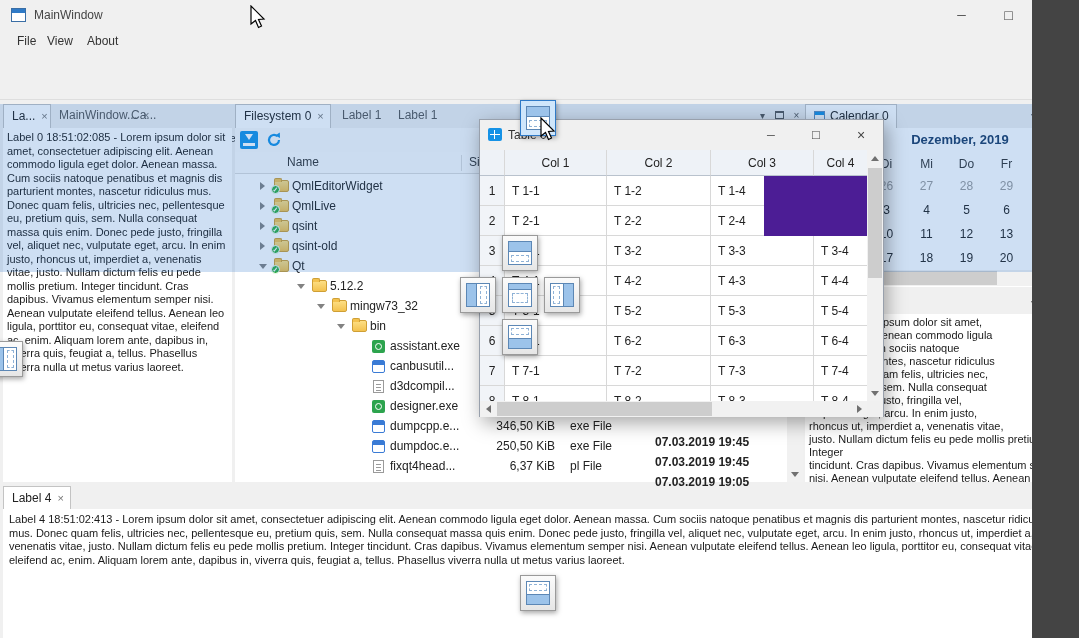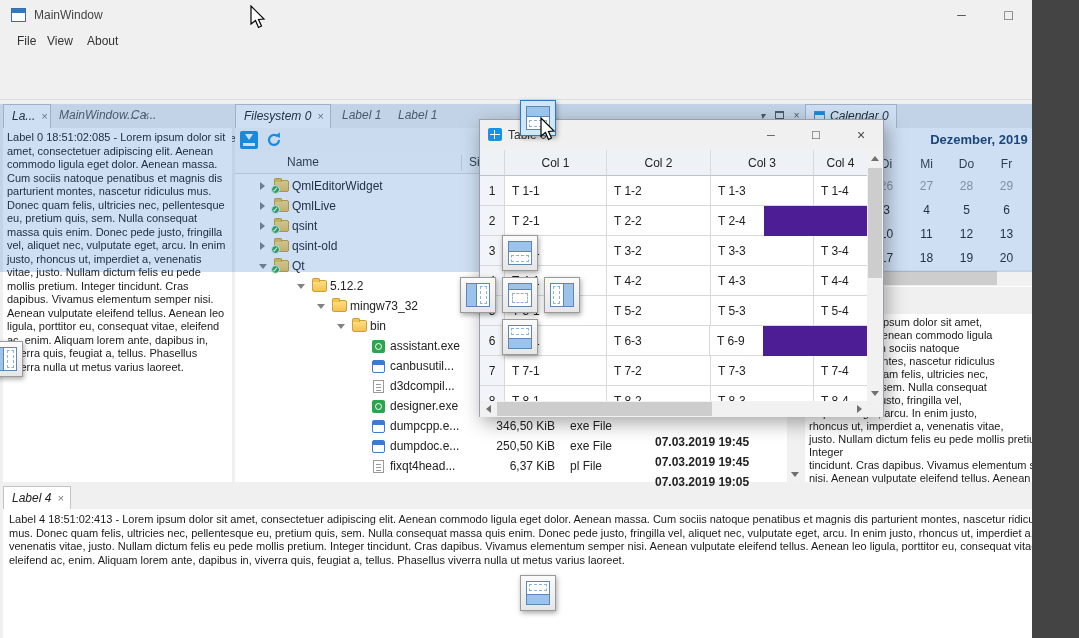--- a/index.html
+++ b/index.html
@@ -36,21 +36,21 @@
   .ic-editor::before{ content:"+"; position:absolute; left:0; right:0; top:50%; transform:translateY(-52%); color:#1592e6; font-weight:bold; font-size:15px; text-align:center; line-height:1; }
   .ic-table{ background:#1592e6; border-radius:2px; }
   .ic-table::before{ content:""; position:absolute; left:3px; right:3px; top:8px; height:2px; background:#fff; box-shadow:0 5px 0 #fff; }
   .ic-table::after{ content:""; position:absolute; top:3px; bottom:3px; left:8px; width:2px; background:#fff; box-shadow:6px 0 0 #fff; }
   .combo{ position:absolute; left:162px; top:60px; width:50px; height:29px; background:#fff; border:1px solid #8a8a8a; }
   .combo-text{ position:absolute; left:6px; top:0; line-height:27px; color:#222; }
   .combo-arrow{ position:absolute; right:0; top:0; width:16px; height:27px; border-left:1px solid #bdbdbd; background:#ececec; text-align:center; line-height:27px; font-size:9px; color:#444; }
 
   
   .panel{ position:absolute; background:#f0f0f0; }
-  .tabbar{ position:absolute; left:0; top:0; right:0; height:24px;font-style:italic; }
+  .tabbar{ position:absolute; left:0; top:0; right:0; height:24px; }
   .tab{ position:absolute; top:0; height:24px; line-height:23px; padding:0 8px; color:#555; white-space:nowrap; }
   .tab.active{ background:#fff; border:1px solid #c3c3c3; border-bottom:none; color:#222; }
   .tab-x{ margin-left:6px; color:#777; font-size:11px; }
   .tab-clip{ display:inline-block; overflow:hidden; width:15px; vertical-align:bottom; }
   .tab-t{ display:inline-block; white-space:nowrap; }
   .dock-btns{ position:absolute; top:4px; display:flex; gap:2px; }
   .db{ width:15px; height:16px; text-align:center; line-height:16px; font-size:10px; color:#555; }
   .undock-ic{ display:inline-block; width:9px; height:8px; border:1px solid #555; border-top-width:2px; }
   .content{ position:absolute; background:#fff; }
   .label-text{ padding:3px 4px; font-size:11px; line-height:13.5px; color:#1a1a1a; }
@@ -342,21 +342,21 @@
       <div class="tab active" style="left:0;width:92px">
         <span class="cal-ic"></span><span>Calendar 0</span>
       </div>
       <div class="dock-btns" style="left:221px">
         <span class="db">▾</span>
         <span class="db"><span class="undock-ic"></span></span>
         <span class="db">×</span>
       </div>
     </div>
     <div class="content" style="left:0;top:24px;right:0;bottom:0">
-      <div class="cal-month" style="left:79px;top:4px;width:190px">Dezember, 2019</div>
+      <div class="cal-month" style="left:60px;top:4px;width:190px">Dezember, 2019</div>
       <span class="cal-cell hdr" style="left:62px;top:26px">Di</span>
       <span class="cal-cell hdr" style="left:102px;top:26px">Mi</span>
       <span class="cal-cell hdr" style="left:142px;top:26px">Do</span>
       <span class="cal-cell hdr" style="left:182px;top:26px">Fr</span>
       <span class="cal-cell hdr sa" style="left:222px;top:26px">Sa</span>
 
       <span class="cal-cell prev" style="left:62px;top:48px">26</span>
       <span class="cal-cell prev" style="left:102px;top:48px">27</span>
       <span class="cal-cell prev" style="left:142px;top:48px">28</span>
       <span class="cal-cell prev" style="left:182px;top:48px">29</span>
@@ -470,21 +470,20 @@
         <div class="td w0 rh"></div>
         <div class="td w1">Col 1</div>
         <div class="td w2">Col 2</div>
         <div class="td w3">Col 3</div>
         <div class="td w4">Col 4</div>
       </div>
       <div class="tr">
         <div class="td w0 rh">1</div>
         <div class="td w1">T 1-1</div>
         <div class="td w2">T 1-2</div>
-        <div class="td w3">T 1-3</div>
         <div class="td w4">T 1-4</div>
       </div>
       <div class="tr">
         <div class="td w0 rh">2</div>
         <div class="td w1">T 2-1</div>
         <div class="td w2">T 2-2</div>
         <div class="td w4">T 2-4</div>
       </div>
       <div class="tr">
         <div class="td w0 rh">3</div>
@@ -503,22 +502,23 @@
       <div class="tr">
         <div class="td w0 rh">5</div>
         <div class="td w1">T 5-1</div>
         <div class="td w2">T 5-2</div>
         <div class="td w3">T 5-3</div>
         <div class="td w4">T 5-4</div>
       </div>
       <div class="tr">
         <div class="td w0 rh">6</div>
         <div class="td w1">T 6-1</div>
+        <div class="td w2">T 6-2</div>
         <div class="td w3">T 6-3</div>
-        <div class="td w4">T 6-9</div>
+        <div class="td w4">T 6-4</div>
       </div>
       <div class="tr">
         <div class="td w0 rh">7</div>
         <div class="td w1">T 7-1</div>
         <div class="td w2">T 7-2</div>
         <div class="td w3">T 7-3</div>
         <div class="td w4">T 7-4</div>
       </div>
       <div class="tr">
         <div class="td w0 rh">8</div>

